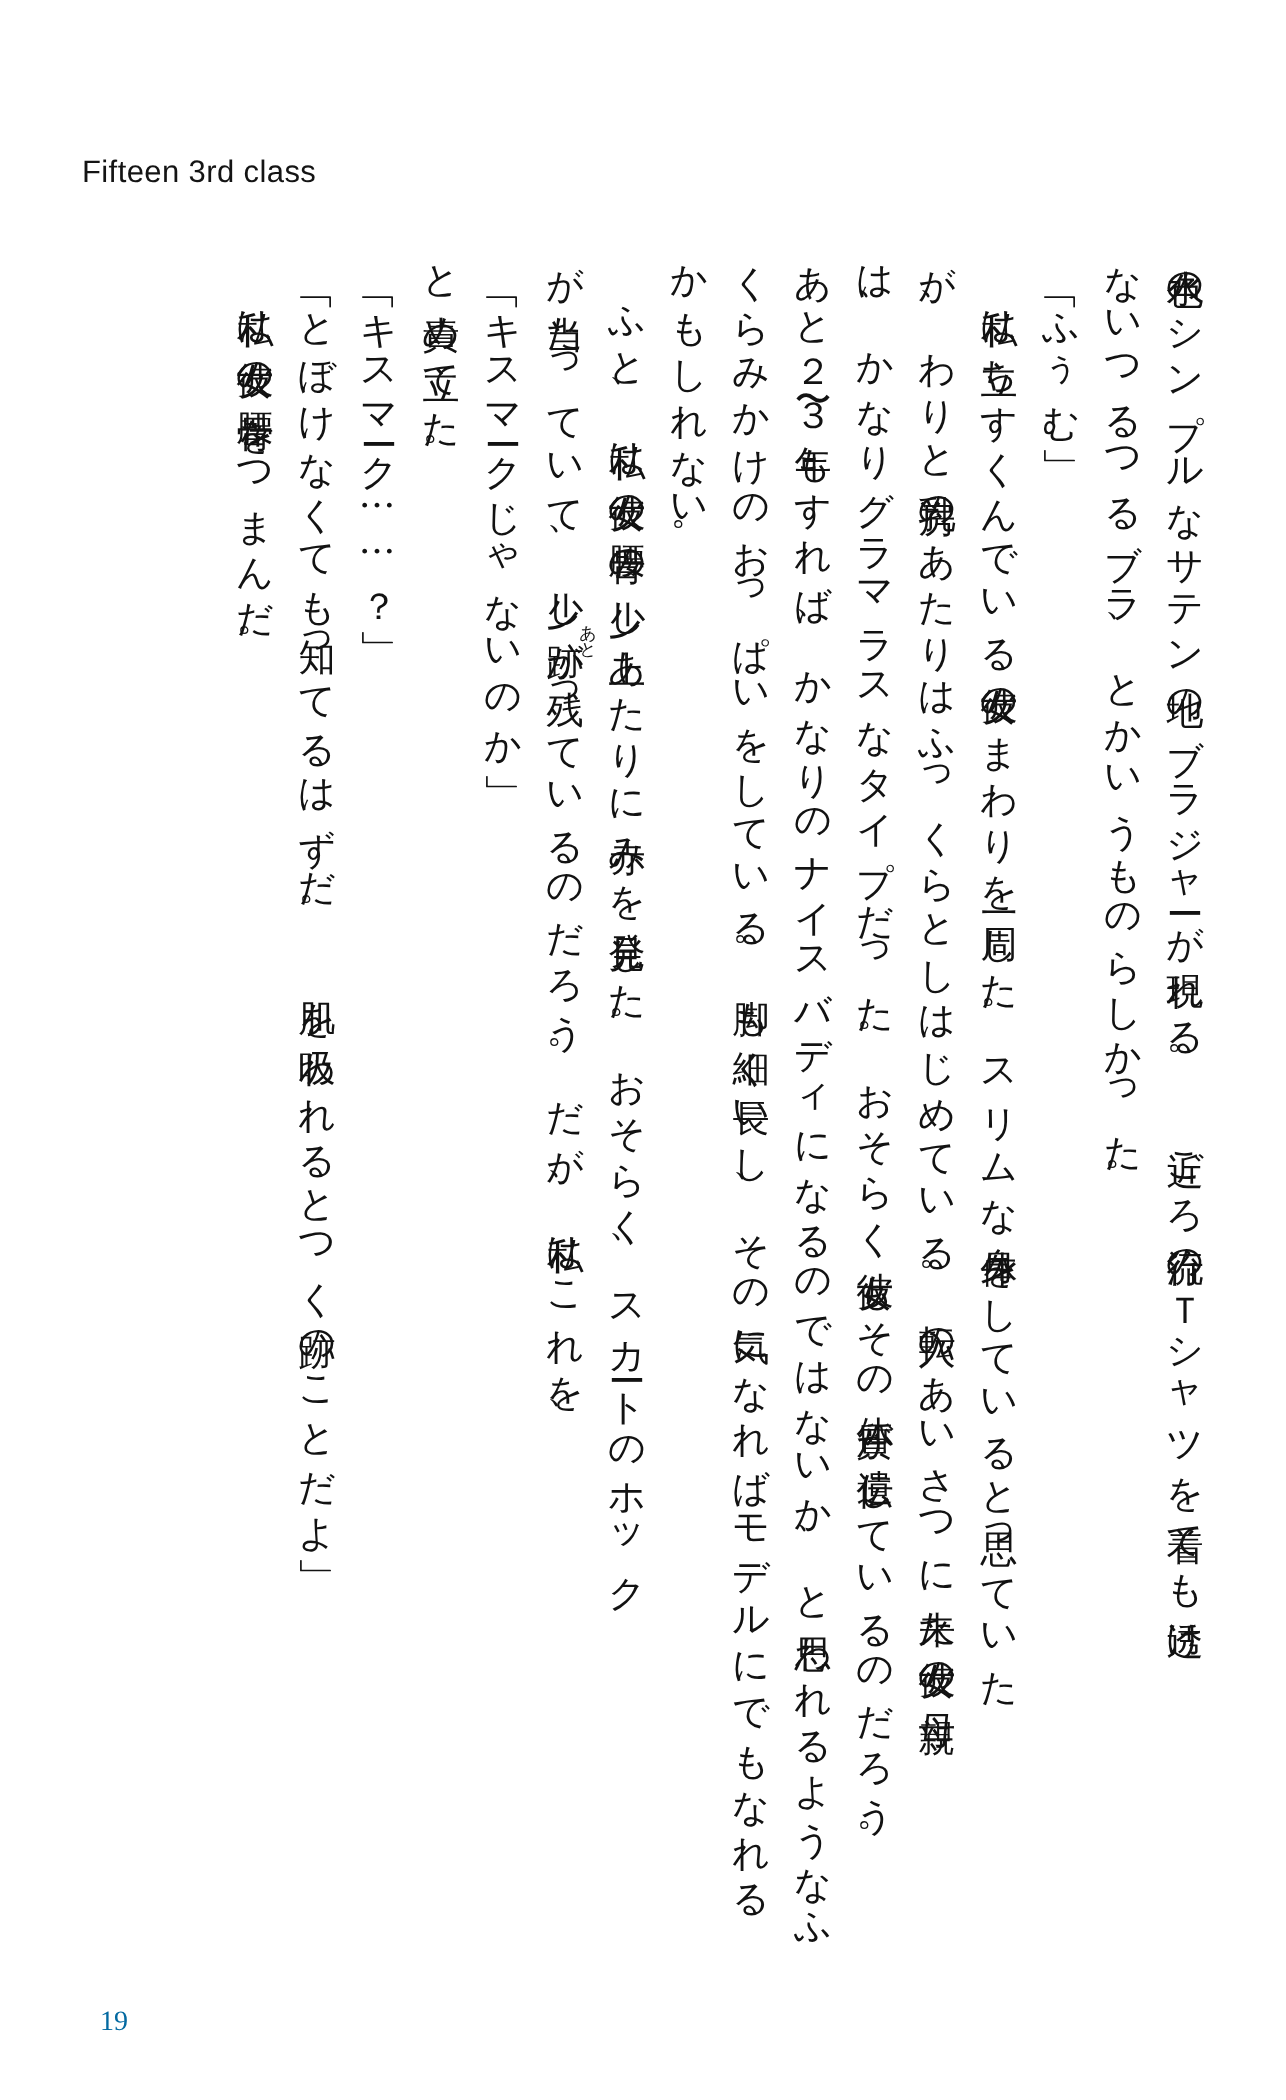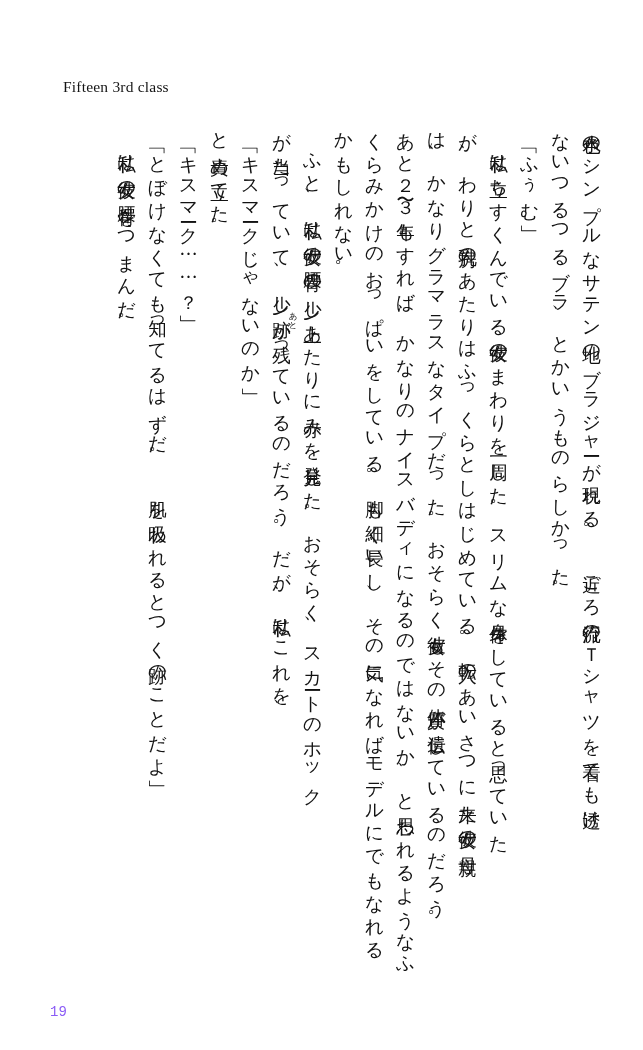--- a/index.html
+++ b/index.html
@@ -17,34 +17,34 @@
   }
   .page {
     position: absolute;
     inset: 0;
     width: 643px;
     height: 1050px;
   }
   .header {
     position: absolute;
     top: 78px;
-    left: 63px;
-    font-family: Liberation Serif, serif;
+    left: 41px;
+    font-family: Liberation Sans, sans-serif;
     font-size: 15.5px;
     letter-spacing: 0.2px;
     color: #141414;
     white-space: nowrap;
   }
   .folio {
     position: absolute;
     bottom: 30px;
     left: 50px;
-    font-family: Liberation Mono, monospace;
+    font-family: Liberation Serif, serif;
     font-size: 14px;
-    color: #8b5cf6;
+    color: #0369a1;
   }
   .body-area {
     position: absolute;
     top: 120px;
     left: 40px;
     width: 560px;
     height: 870px;
     display: flex;
     flex-direction: row-reverse;
     justify-content: flex-start;

